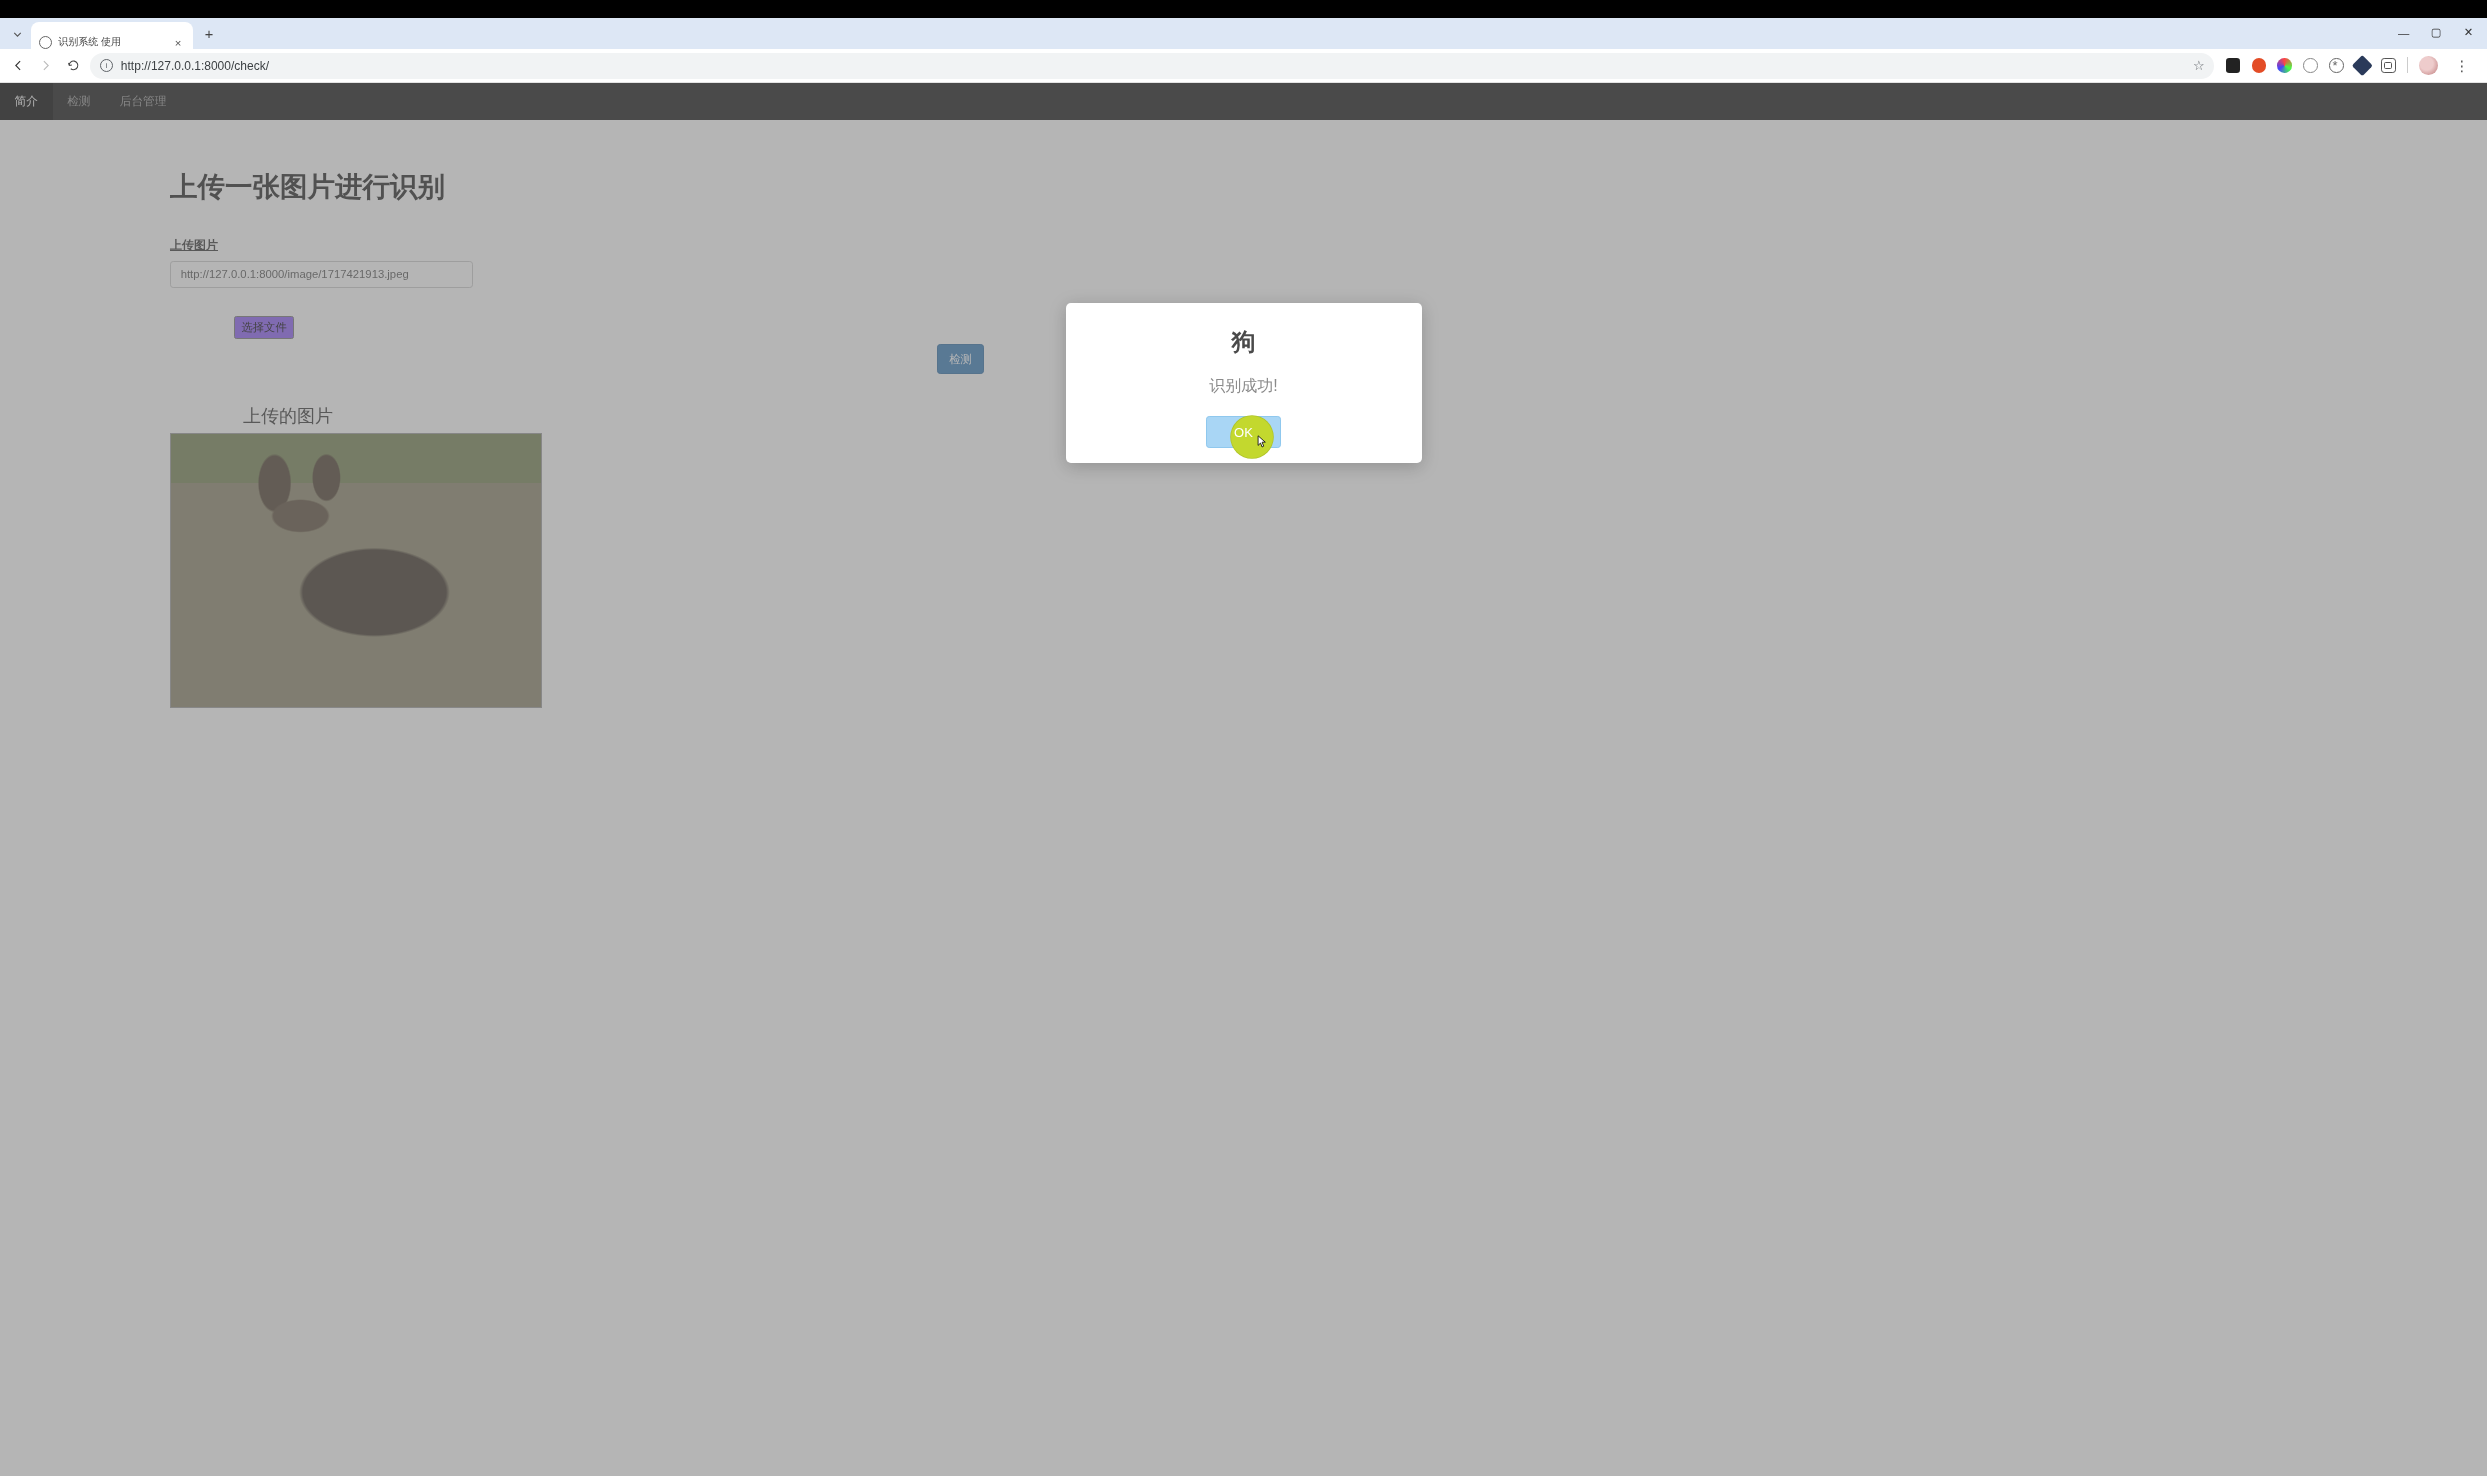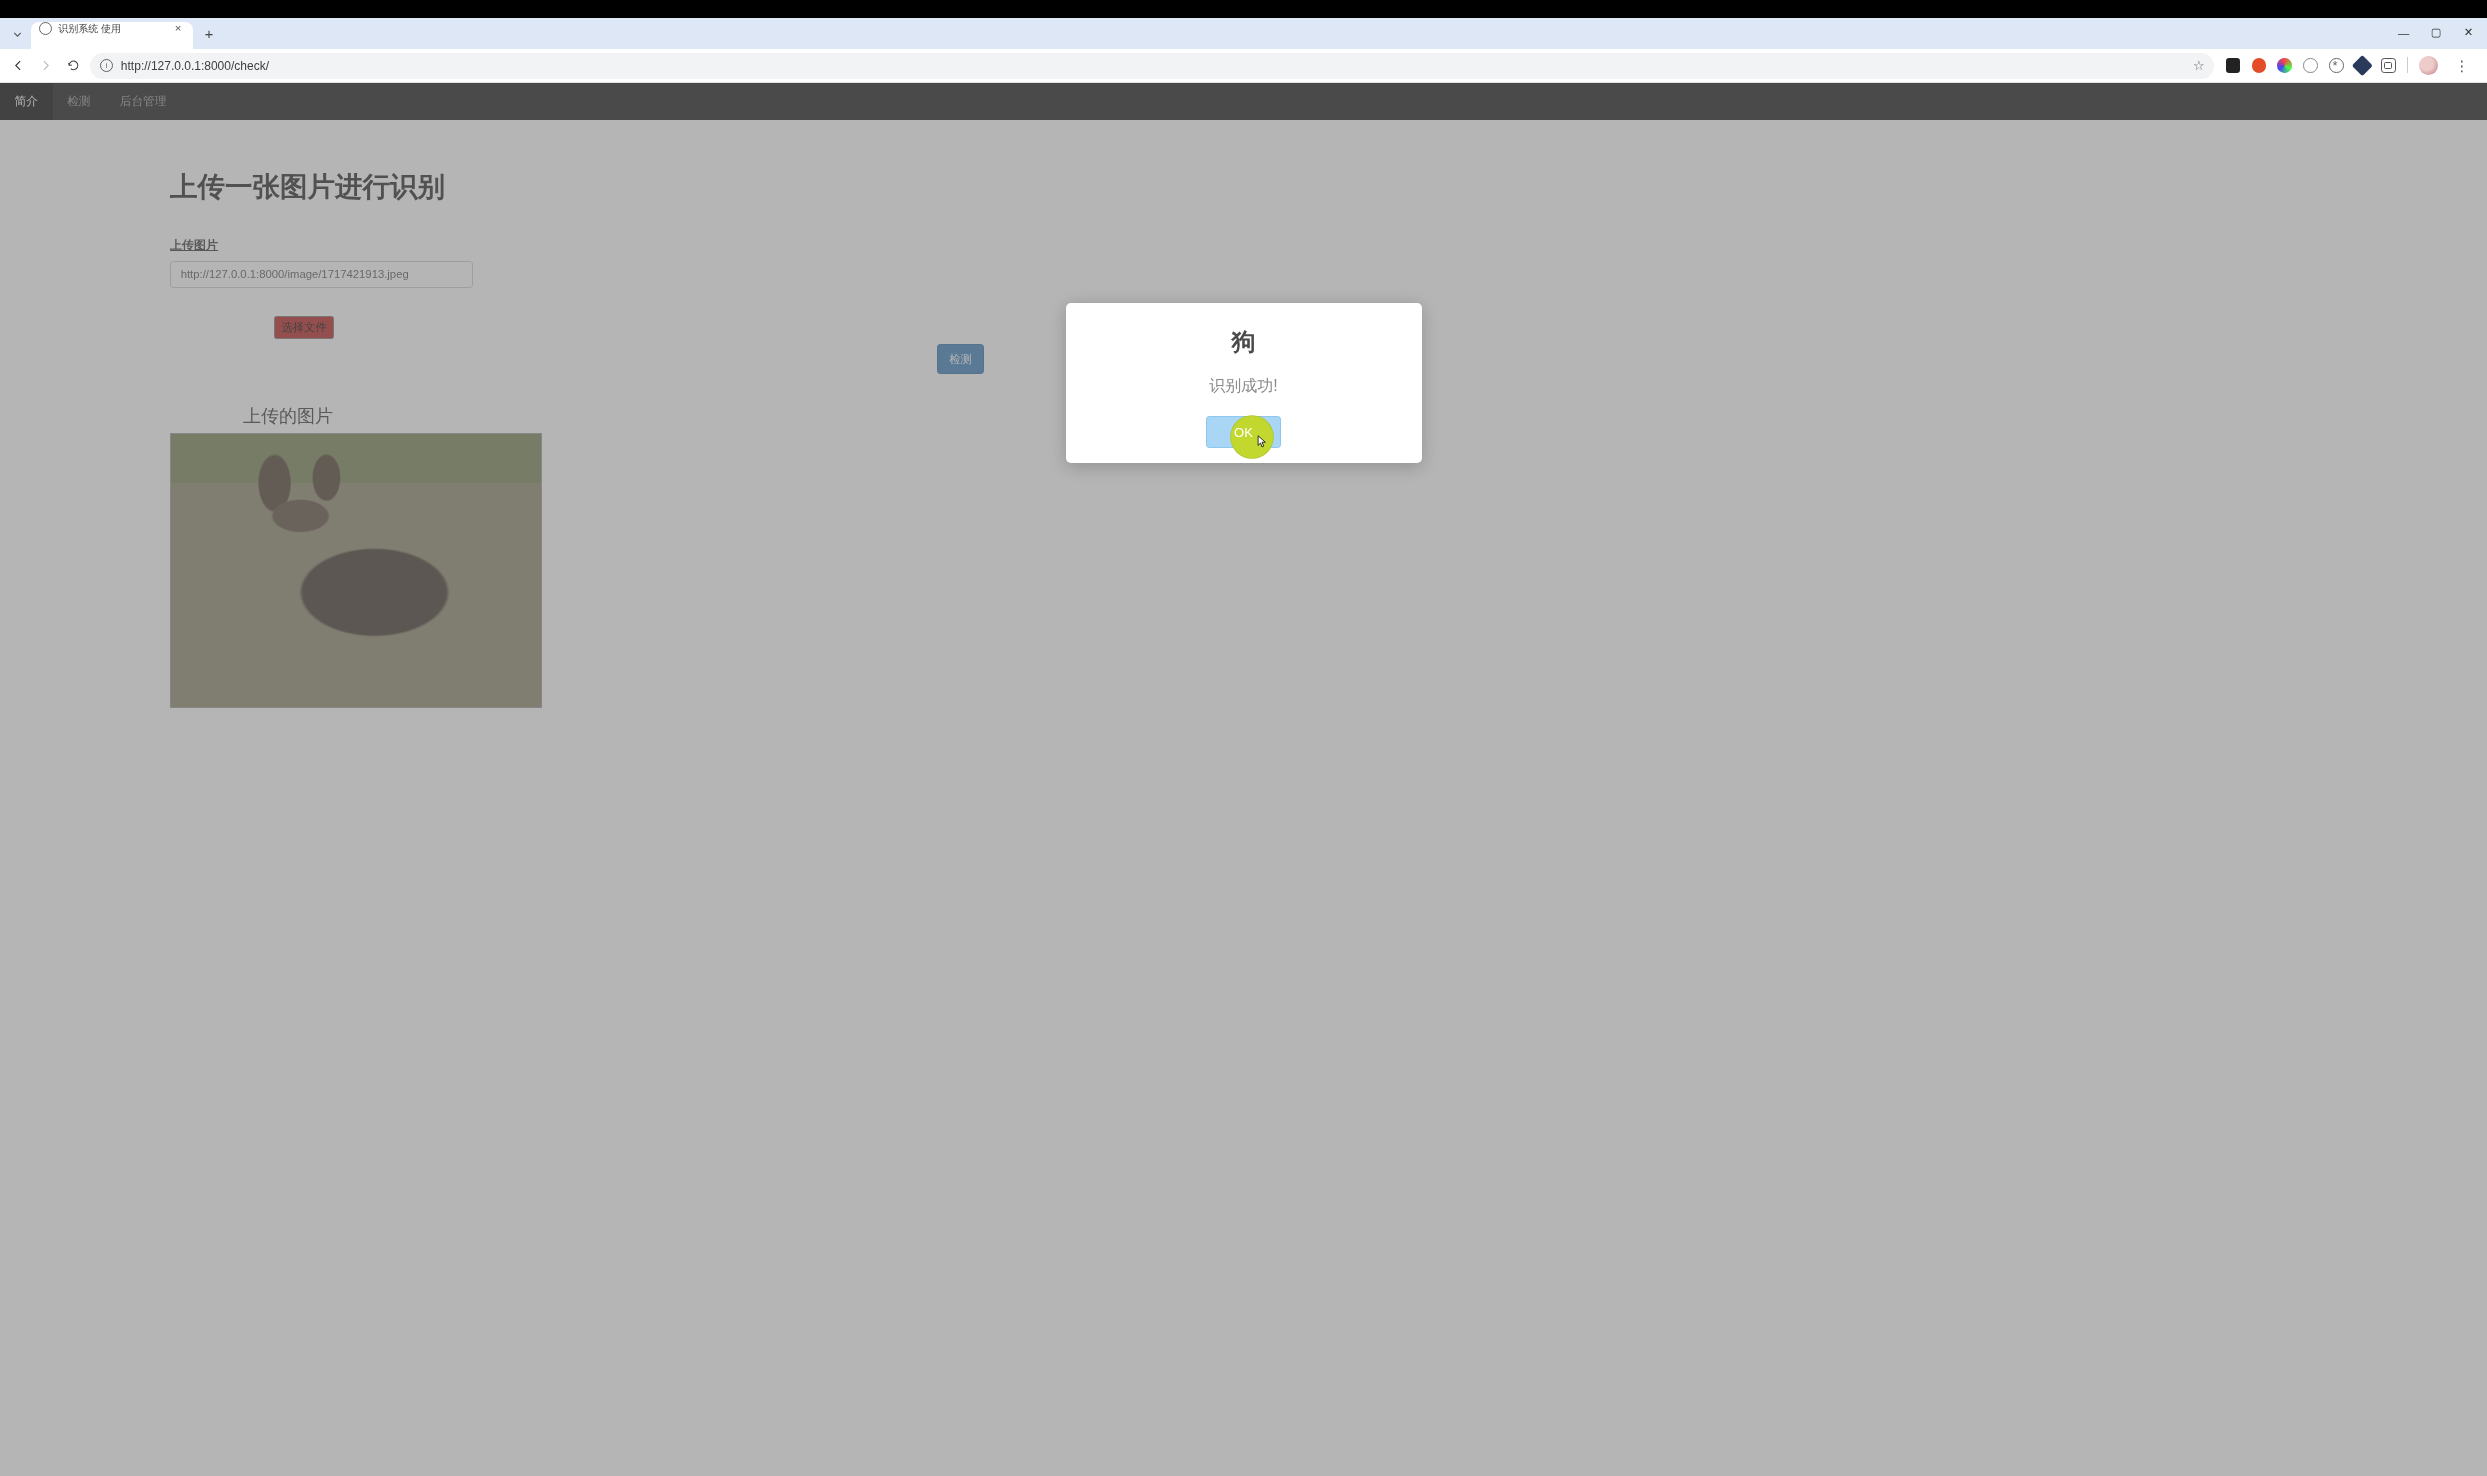--- a/index.html
+++ b/index.html
@@ -15,21 +15,21 @@
     display: flex; align-items: flex-end; padding-left: 4.9px;
     position: relative;
   }
   .tab-strip .chev {
     width: 19.4px; height: 19.4px; border-radius: 50%;
     display: flex; align-items: center; justify-content: center;
     margin: 0 3.2px 4.9px 3.2px; font-size: 9.7px; color: #555;
   }
   .tab {
     background: #fff; border-radius: 8px 8px 0 0;
-    height: 27.5px; min-width: 162px; display: flex; align-items: flex-start;
+    height: 27.5px; min-width: 162px; display: flex; align-items: flex-end;
     padding: 0 8px; gap: 6.5px;
   }
   .tab .favicon {
     width: 13px; height: 13px; border-radius: 50%;
     border: 1.2px solid #666; position: relative;
   }
   .tab .favicon::before {
     content: ""; position: absolute; left: 0.8px; top: 0.8px; right: 0.8px; bottom: 0.8px;
     border-radius: 50%;
   }
@@ -81,22 +81,22 @@
   .page-navbar .nav-item.active { color:#fff; background:#000; }
 
   .page-body { padding: 49px 0 0 0; margin-left: 170px; width: 810px;}
   .page-title { font-size: 27.5px; font-weight: 700; color:#222; margin-bottom: 32px;}
   .label { font-size: 12px; font-weight: bold; margin-bottom: 6.5px; color:#333;text-decoration:underline;}
   .input-box {
     width: 303px; height: 27.5px; border:0.8px solid #ccc; border-radius:3.2px;
     padding: 0 9.7px; font-size:11.3px; color:#555; display:flex; align-items:center; background:#fff;
   }
   .file-btn {
-    margin-top: 27.5px; margin-left: 104px; display:inline-block;
-    padding: 3.2px 6.5px; font-size:11.3px; border:0.8px solid #777; background:#b91c1c; border-radius:2.4px;text-align:center;
+    margin-top: 27.5px; margin-left: 64px; display:inline-block;
+    padding: 3.2px 6.5px; font-size:11.3px; border:0.8px solid #777; background:#8b5cf6; border-radius:2.4px;text-align:center;
   }
   .detect-btn {
     position: absolute; left: 937px; top: 344px;
     padding: 6.5px 11.3px; background:#337ab7; color:#fff; border:0.8px solid #2e6da4;
     border-radius:3.2px; font-size:11.3px;
   }
   .uploaded-label { margin-top: 65px; margin-left: 73px; font-size:18px; color:#333;}
   .uploaded-img {
     margin-top: 4.9px; width: 372px; height: 275px;
     background:

